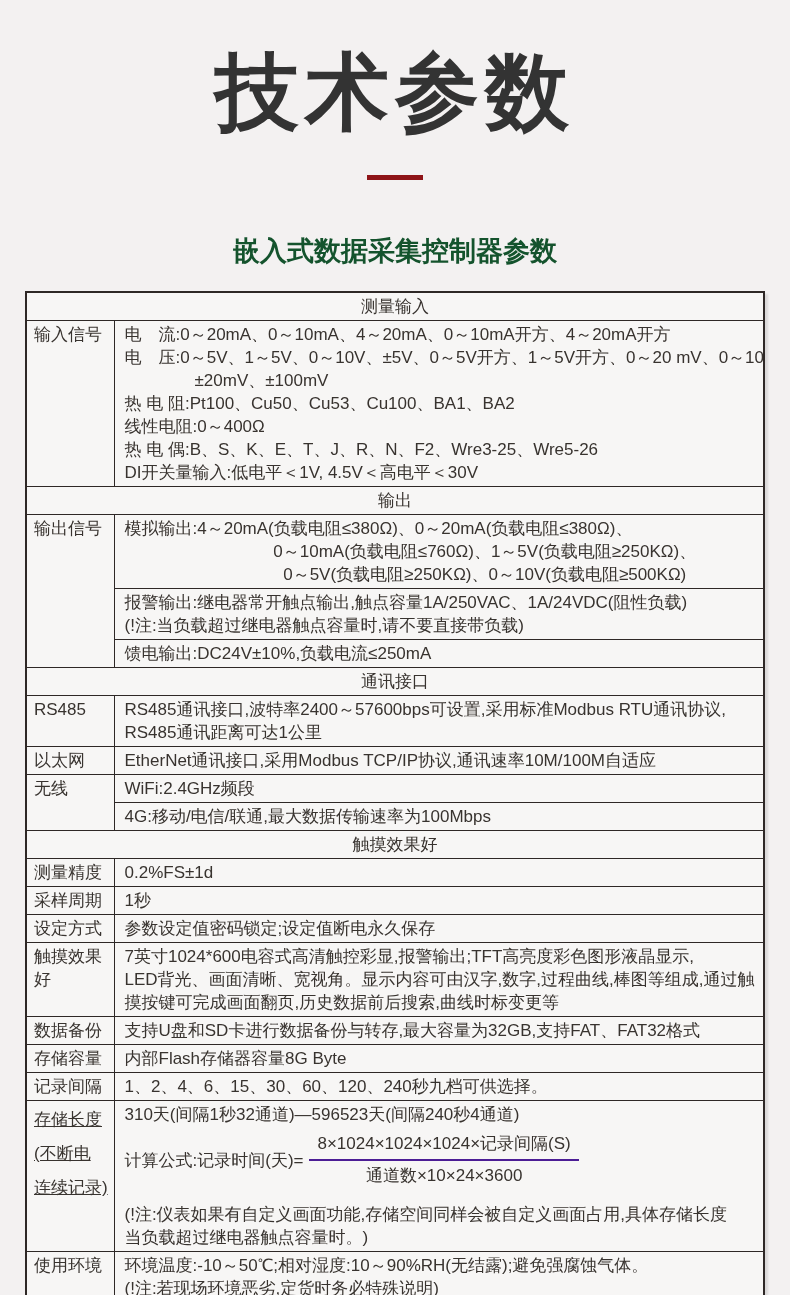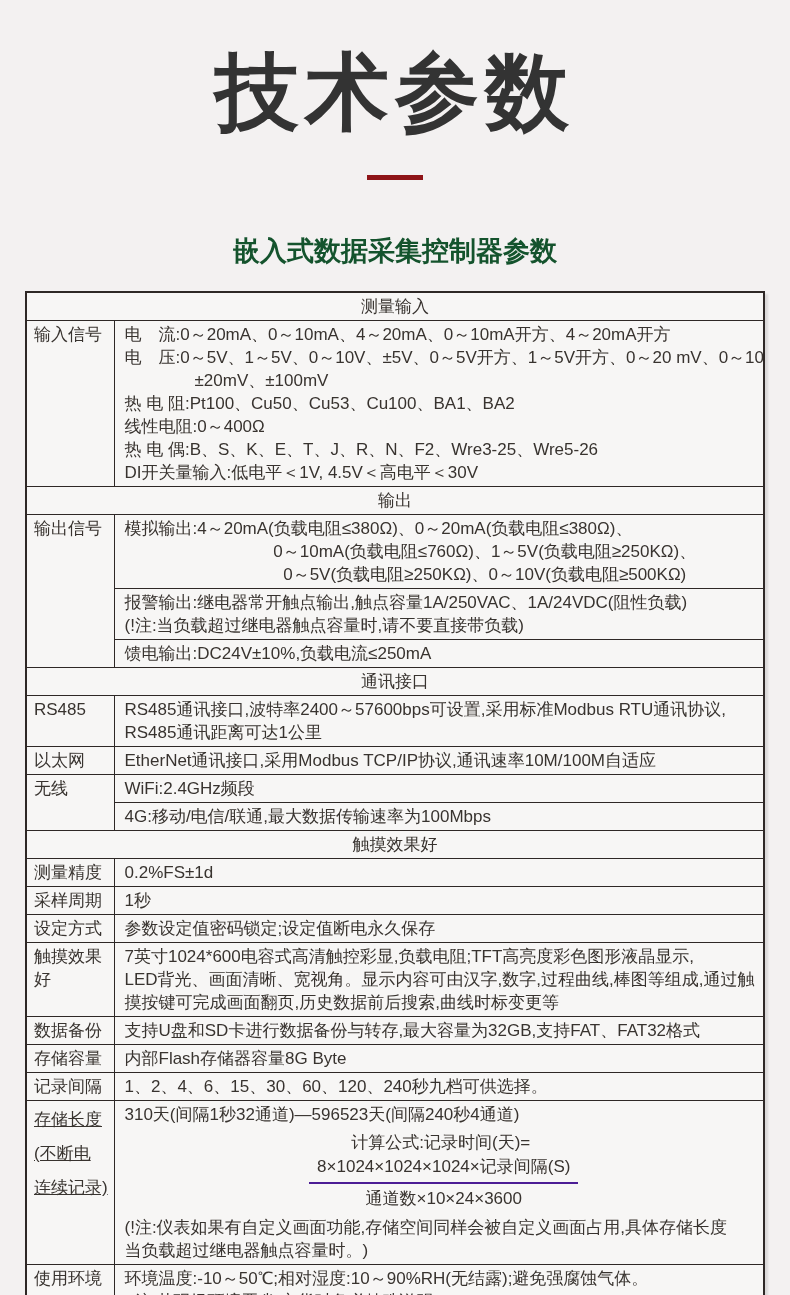--- a/index.html
+++ b/index.html
@@ -54,21 +54,21 @@
   }
   td.sec { font-weight:normal; padding:2px 3px; height:27px;text-align:center; }
   col.c1 { width:88px; }
   td.lab { padding:2px 4px 2px 7px; }
   td.lab.tall .lln { line-height:34px;text-decoration:underline; }
   td.val { padding:2px 6px 2px 10px; }
   .ln { white-space:nowrap; }
   .ind-v { padding-left:70px; }
   .ind-a { padding-left:88px;text-align:center; }
 
-  .formula { display:flex; align-items:center; margin:5px 0 4px 0;flex-direction:column; }
+  .formula { display:flex; align-items:center; margin:5px 0 14px 0; }
   .frac { display:inline-block; text-align:center; margin-left:6px; }
   .num { padding:0 8px 2px 8px; border-bottom:2px solid #4c1d95; line-height:26px; white-space:nowrap; }
   .den { padding-top:2px; line-height:26px; white-space:nowrap; }
 </style>
 </head>
 <body>
 
 <div class="page">
 
   <div class="title">技术参数</div>
@@ -175,21 +175,21 @@
       <tr>
         <td class="lab">设定方式</td>
         <td class="val">
           <div class="ln">参数设定值密码锁定;设定值断电永久保存</div>
         </td>
       </tr>
 
       <tr>
         <td class="lab">触摸效果好</td>
         <td class="val">
-          <div class="ln">7英寸1024*600电容式高清触控彩显,负载电阻;TFT高亮度彩色图形液晶显示,</div>
+          <div class="ln">7英寸1024*600电容式高清触控彩显,报警输出;TFT高亮度彩色图形液晶显示,</div>
           <div class="ln">LED背光、画面清晰、宽视角。显示内容可由汉字,数字,过程曲线,棒图等组成,通过触</div>
           <div class="ln">摸按键可完成画面翻页,历史数据前后搜索,曲线时标变更等</div>
         </td>
       </tr>
 
       <tr>
         <td class="lab">数据备份</td>
         <td class="val">
           <div class="ln">支持U盘和SD卡进行数据备份与转存,最大容量为32GB,支持FAT、FAT32格式</div>
         </td>

